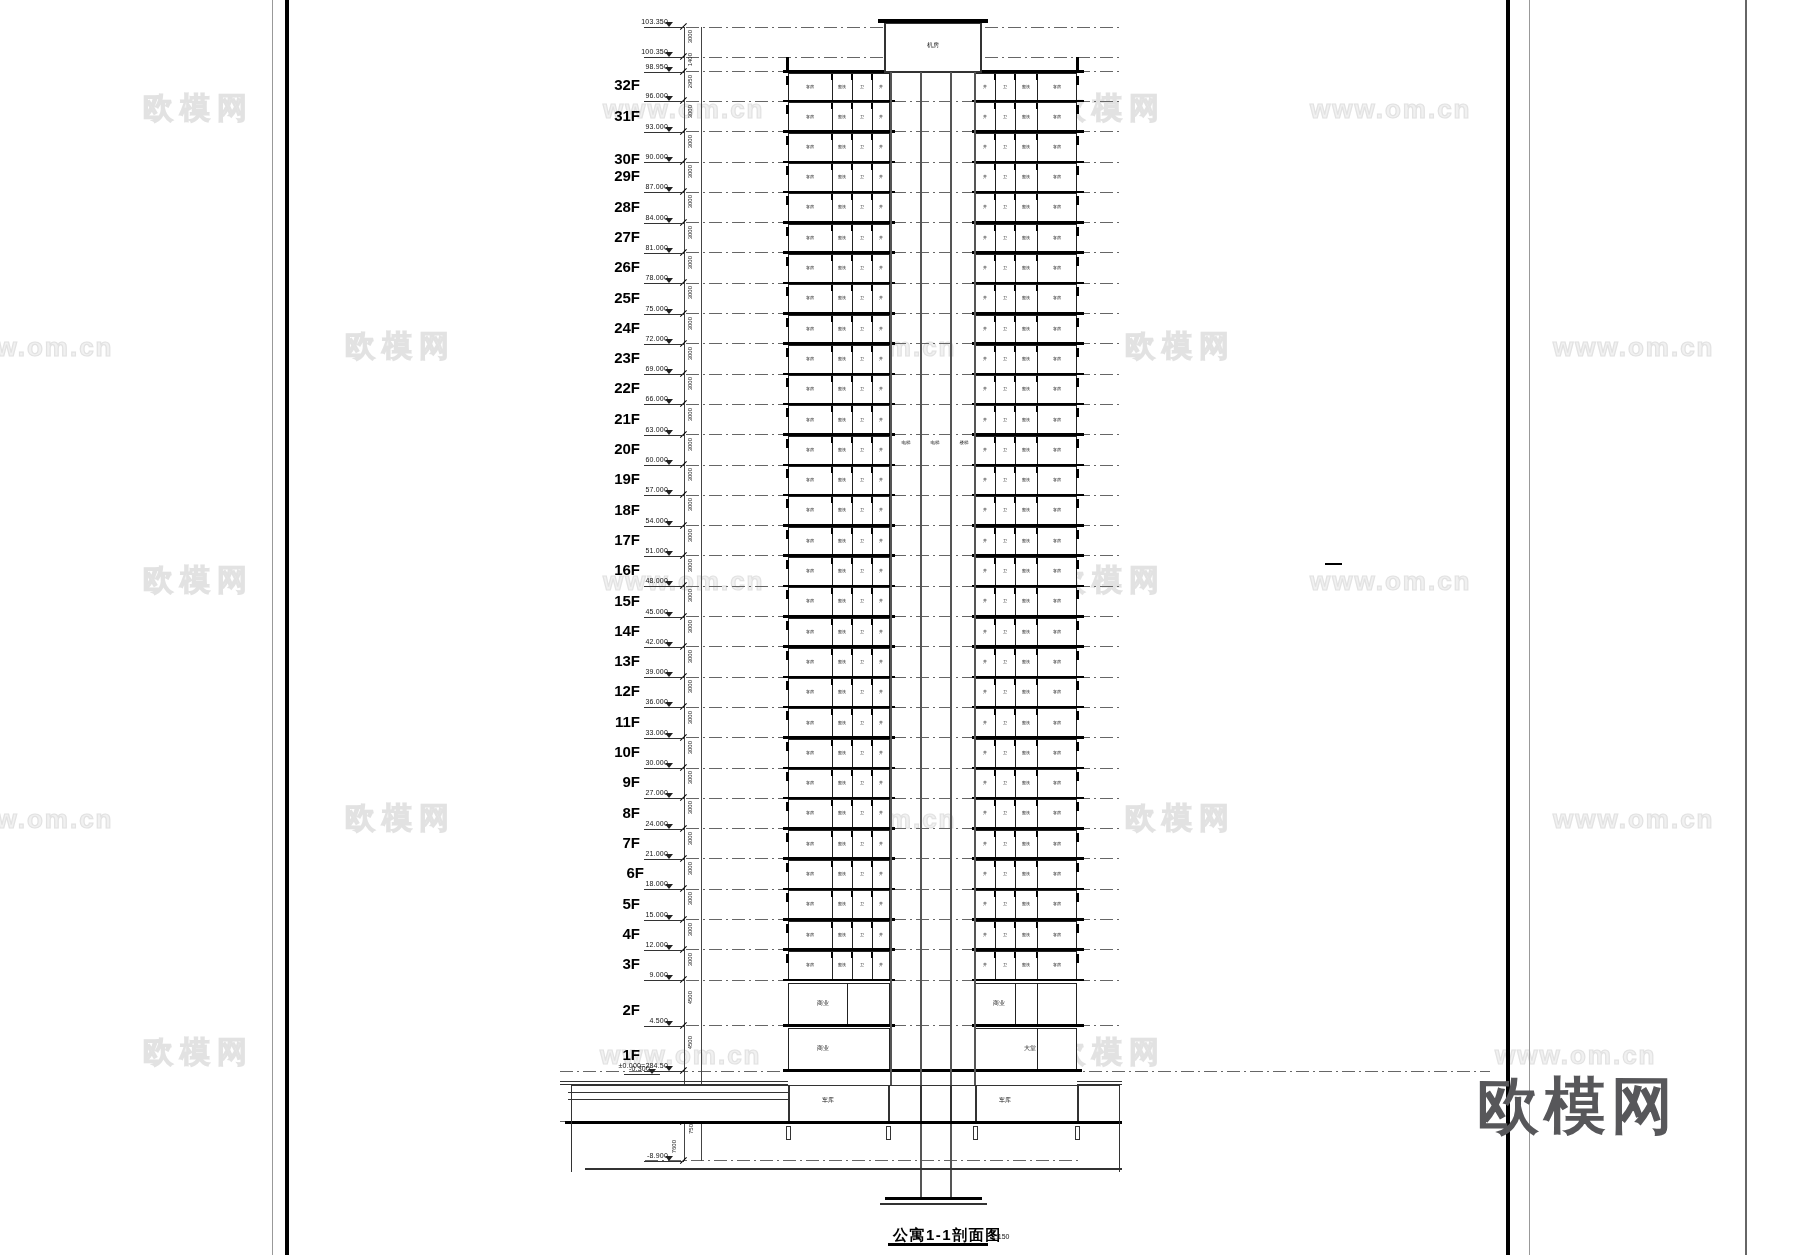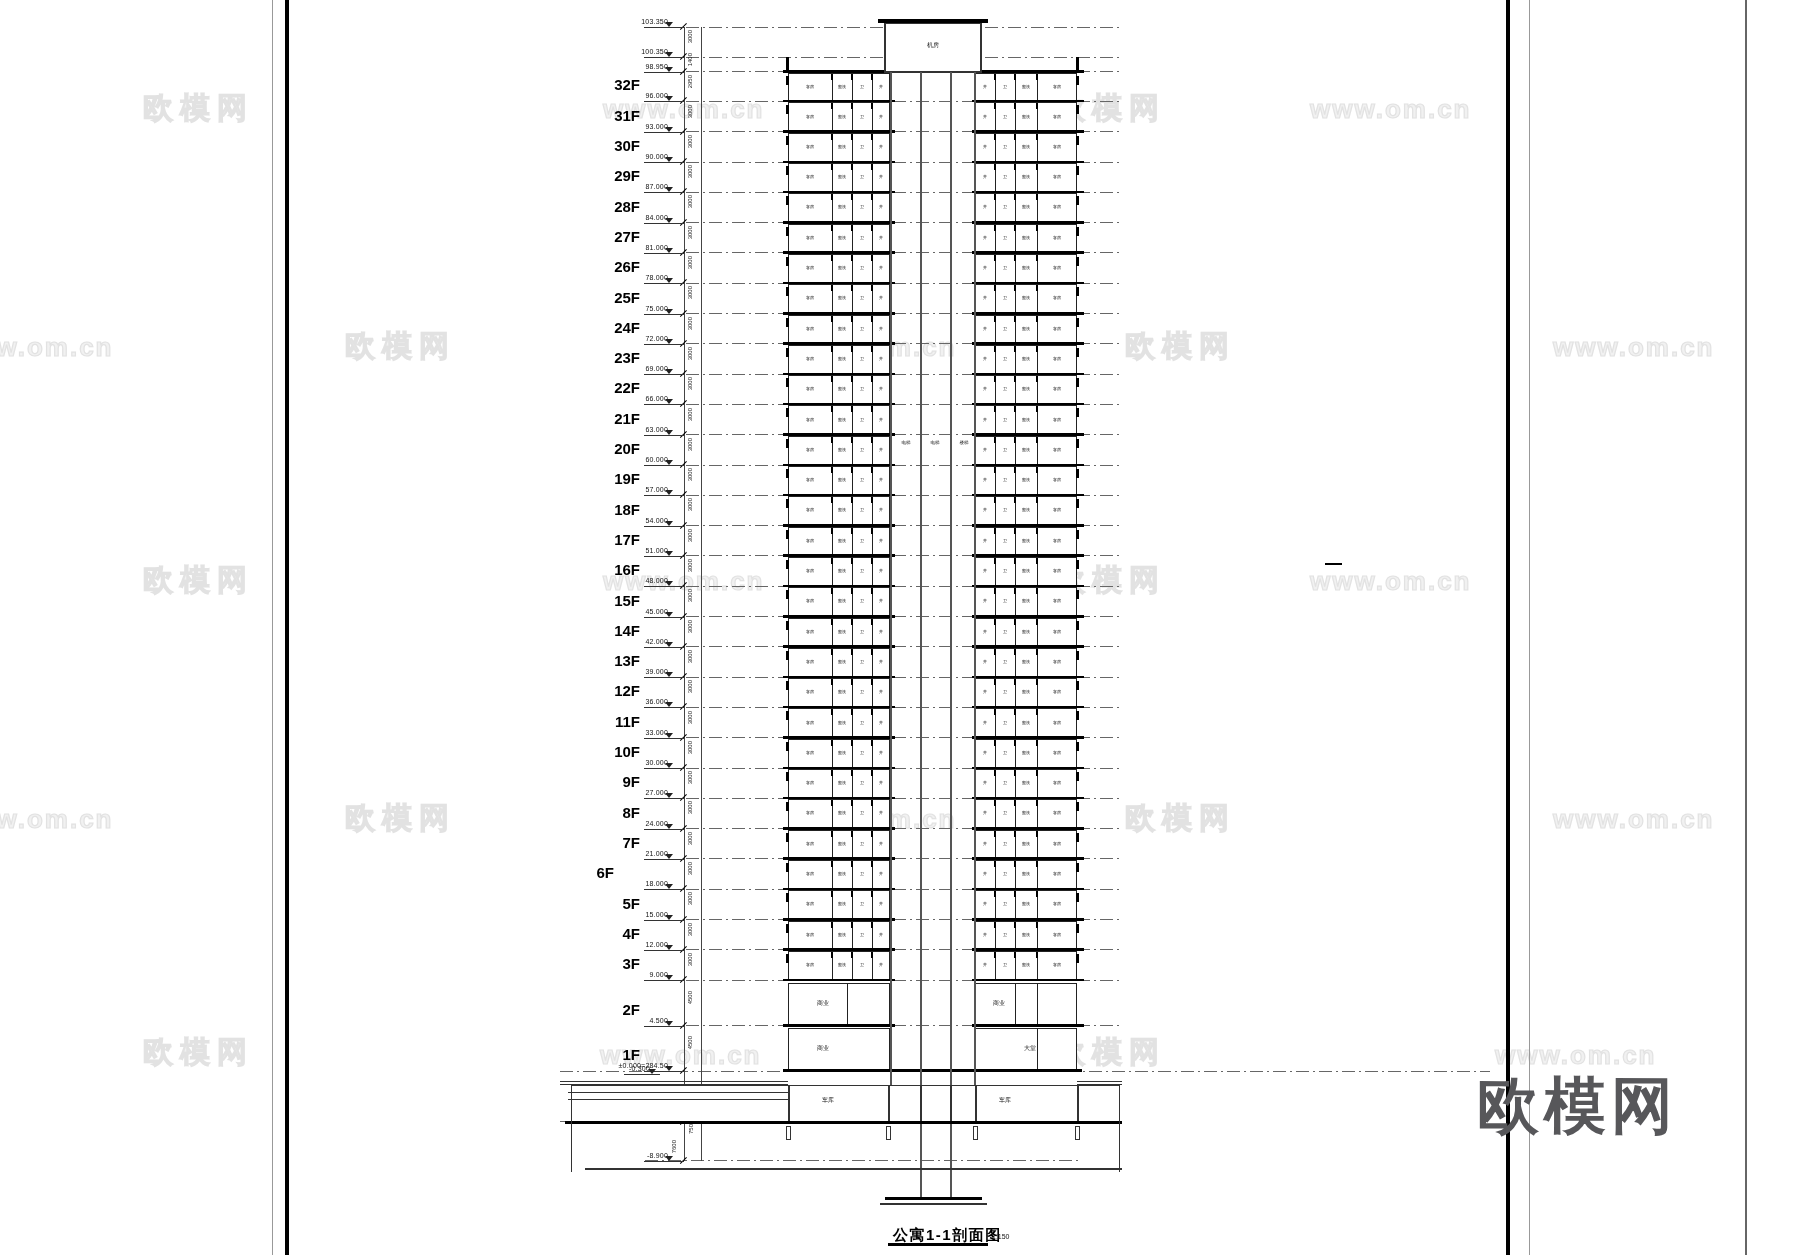--- a/index.html
+++ b/index.html
@@ -175,21 +175,21 @@
     <div class="abs" style="left: 644px; top: 101.4px; width: 40px; height: 1px; background: rgb(51, 51, 51);"></div>
     <div class="abs tri" style="left: 665px; top: 96.4px;"></div>
     <div class="abs flabel" style="left: 560px; top: 76.4px;">32F</div>
     <div class="abs elev" style="left: 608px; top: 122.7px; width: 60px;">93.000</div>
     <div class="abs" style="left: 644px; top: 131.7px; width: 40px; height: 1px; background: rgb(51, 51, 51);"></div>
     <div class="abs tri" style="left: 665px; top: 126.7px;"></div>
     <div class="abs flabel" style="left: 560px; top: 106.7px;">31F</div>
     <div class="abs elev" style="left: 608px; top: 153px; width: 60px;">90.000</div>
     <div class="abs" style="left: 644px; top: 162px; width: 40px; height: 1px; background: rgb(51, 51, 51);"></div>
     <div class="abs tri" style="left: 665px; top: 157px;"></div>
-    <div class="abs flabel" style="left: 560px; top: 137px;">30F</div>
+    <div class="abs flabel" style="left: 560px; top: 150px;">30F</div>
     <div class="abs elev" style="left: 608px; top: 183.3px; width: 60px;">87.000</div>
     <div class="abs" style="left: 644px; top: 192.3px; width: 40px; height: 1px; background: rgb(51, 51, 51);"></div>
     <div class="abs tri" style="left: 665px; top: 187.3px;"></div>
     <div class="abs flabel" style="left: 560px; top: 167.3px;">29F</div>
     <div class="abs elev" style="left: 608px; top: 213.6px; width: 60px;">84.000</div>
     <div class="abs" style="left: 644px; top: 222.6px; width: 40px; height: 1px; background: rgb(51, 51, 51);"></div>
     <div class="abs tri" style="left: 665px; top: 217.6px;"></div>
     <div class="abs flabel" style="left: 560px; top: 197.6px;">28F</div>
     <div class="abs elev" style="left: 608px; top: 243.9px; width: 60px;">81.000</div>
     <div class="abs" style="left: 644px; top: 252.9px; width: 40px; height: 1px; background: rgb(51, 51, 51);"></div>
@@ -271,21 +271,21 @@
     <div class="abs" style="left: 644px; top: 828.6px; width: 40px; height: 1px; background: rgb(51, 51, 51);"></div>
     <div class="abs tri" style="left: 665px; top: 823.6px;"></div>
     <div class="abs flabel" style="left: 560px; top: 803.6px;">8F</div>
     <div class="abs elev" style="left: 608px; top: 849.9px; width: 60px;">21.000</div>
     <div class="abs" style="left: 644px; top: 858.9px; width: 40px; height: 1px; background: rgb(51, 51, 51);"></div>
     <div class="abs tri" style="left: 665px; top: 853.9px;"></div>
     <div class="abs flabel" style="left: 560px; top: 833.9px;">7F</div>
     <div class="abs elev" style="left: 608px; top: 880.2px; width: 60px;">18.000</div>
     <div class="abs" style="left: 644px; top: 889.2px; width: 40px; height: 1px; background: rgb(51, 51, 51);"></div>
     <div class="abs tri" style="left: 665px; top: 884.2px;"></div>
-    <div class="abs flabel" style="left: 534px; top: 864.2px;">6F</div>
+    <div class="abs flabel" style="left: 564px; top: 864.2px;">6F</div>
     <div class="abs elev" style="left: 608px; top: 910.5px; width: 60px;">15.000</div>
     <div class="abs" style="left: 644px; top: 919.5px; width: 40px; height: 1px; background: rgb(51, 51, 51);"></div>
     <div class="abs tri" style="left: 665px; top: 914.5px;"></div>
     <div class="abs flabel" style="left: 560px; top: 894.5px;">5F</div>
     <div class="abs elev" style="left: 608px; top: 940.8px; width: 60px;">12.000</div>
     <div class="abs" style="left: 644px; top: 949.8px; width: 40px; height: 1px; background: rgb(51, 51, 51);"></div>
     <div class="abs tri" style="left: 665px; top: 944.8px;"></div>
     <div class="abs flabel" style="left: 560px; top: 924.8px;">4F</div>
     <div class="abs elev" style="left: 608px; top: 971.1px; width: 60px;">9.000</div>
     <div class="abs" style="left: 644px; top: 980.1px; width: 40px; height: 1px; background: rgb(51, 51, 51);"></div>

